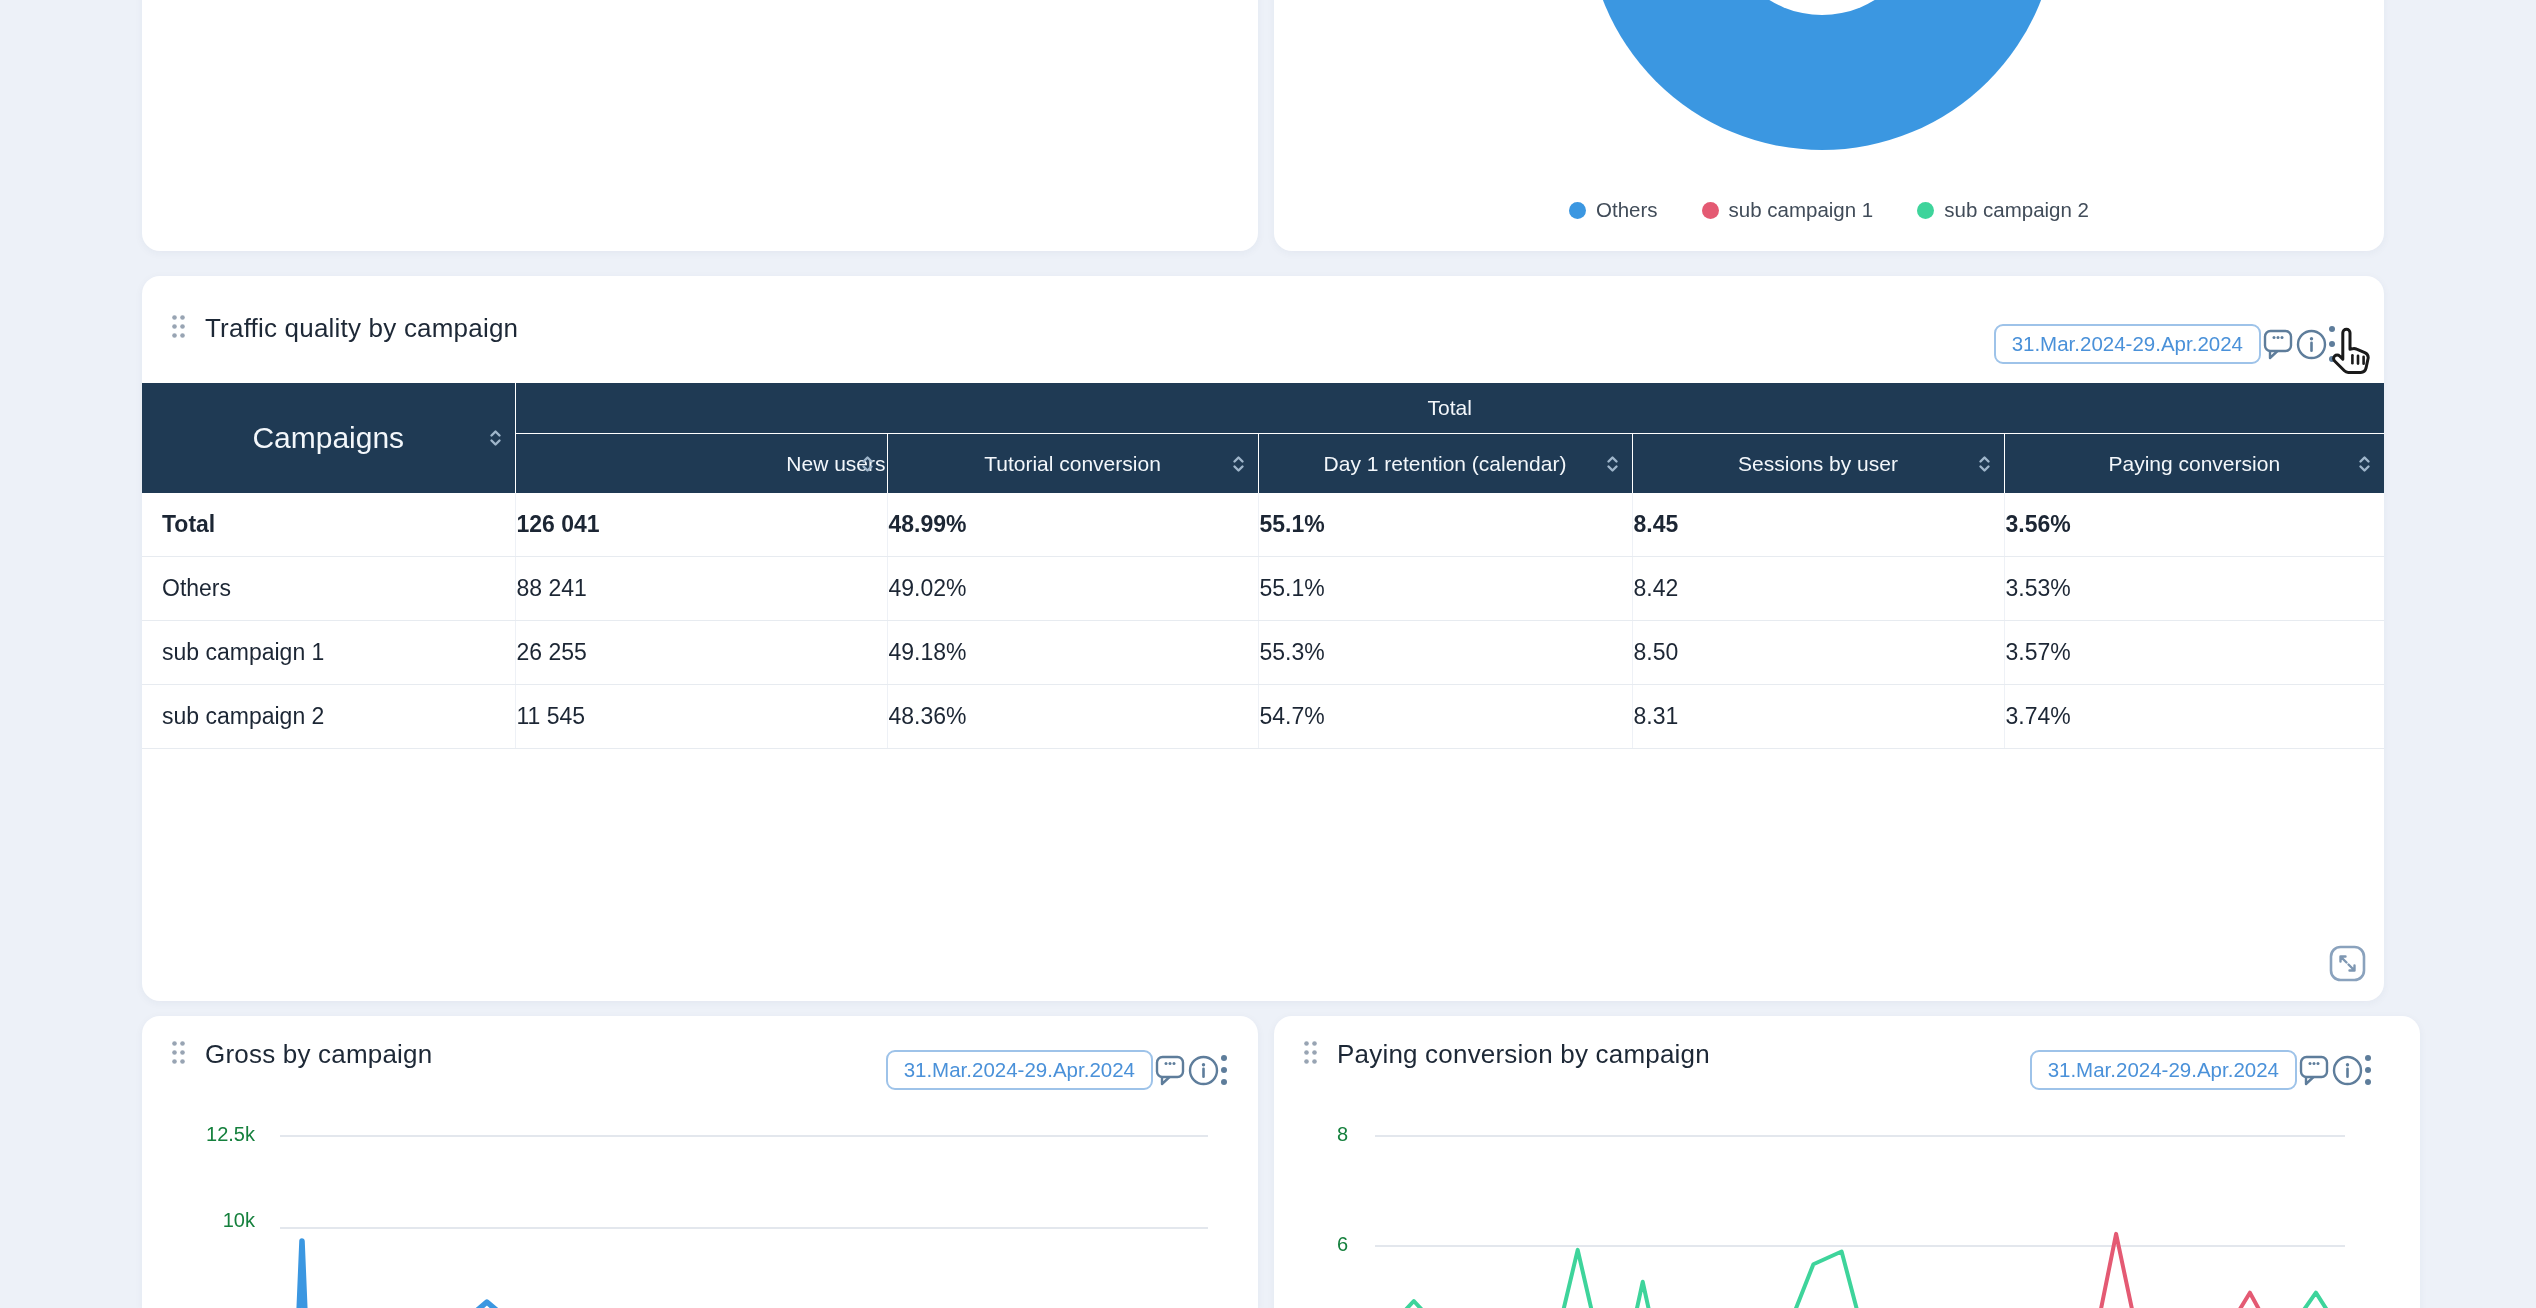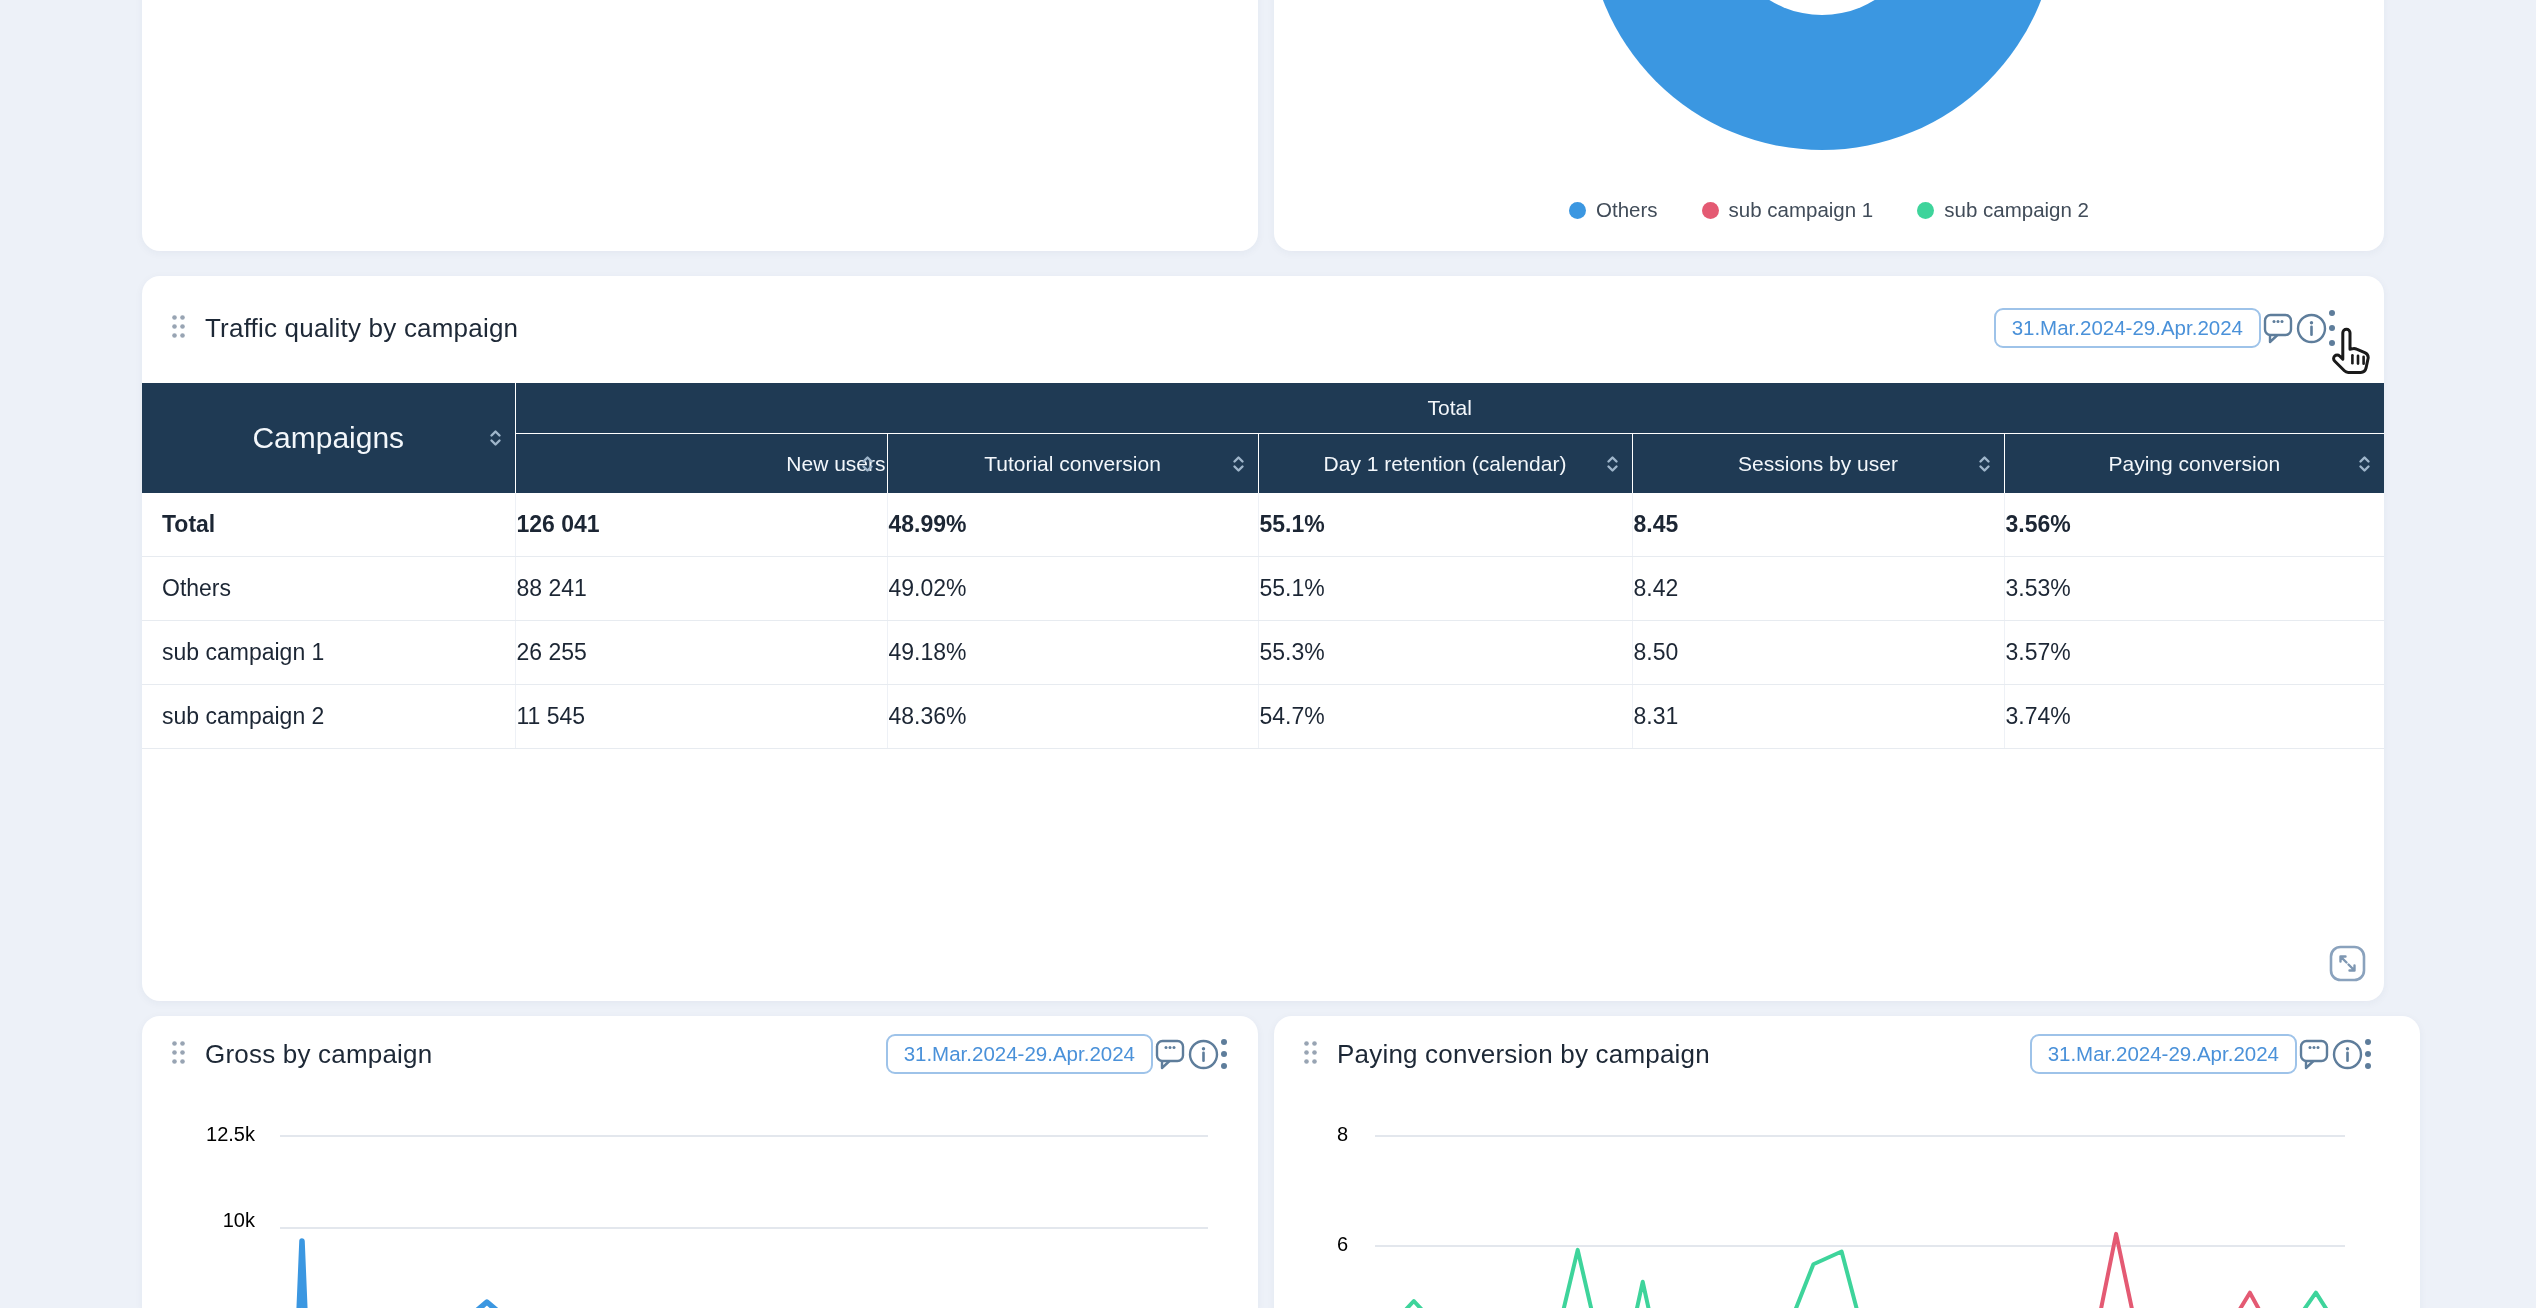--- a/index.html
+++ b/index.html
@@ -4,42 +4,42 @@
 <style>
   html,body{margin:0;padding:0;}
   body{background:#edf1f8;font-family:"Liberation Sans", sans-serif;}
   .canvas{position:relative;width:2536px;height:1308px;overflow:hidden;background:#edf1f8;}
   .card{position:absolute;background:#ffffff;border-radius:18px;box-shadow:0 2px 8px rgba(40,60,90,.05);overflow:hidden;}
 
   
   .card-head{position:absolute;left:0;top:0;right:0;display:flex;align-items:center;}
   .drag-handle{flex:0 0 auto;margin-left:28px;cursor:grab;}
   .card-title{margin-left:18px;font-size:26px;font-weight:500;color:#1d2836;letter-spacing:.2px;}
-  .head-cluster{position:absolute;top:0;height:100%;display:flex;align-items:center;}
+  .head-cluster{position:absolute;top:16px;height:100%;display:flex;align-items:center;}
   .date-badge{display:flex;align-items:center;height:40px;padding:0 16px;border:2px solid #9ec3e9;border-radius:9px;
               color:#4a91d9;font-size:20.5px;font-weight:500;background:#fff;cursor:pointer;white-space:nowrap;}
   .icon-btn{background:none;border:none;padding:0;margin:0;cursor:pointer;display:flex;align-items:center;}
 
   
   .tq-table{border-collapse:collapse;table-layout:fixed;width:2242px;position:absolute;left:0;top:107px;}
   .tq-table th{position:relative;font-weight:500;font-size:21px;color:#f3f7fb;background:#1f3a54;}
   .tq-table tr.group-row th.group-total{height:48px;border-bottom:1px dashed rgba(255,255,255,.25);}
   .tq-table th.campaigns-th{border-right:1px solid rgba(255,255,255,.14);font-size:30px;}
   .tq-table tr.cols-row th{height:57px;border-left:1px solid rgba(255,255,255,.07);}
   .tq-table tr.cols-row th:first-child{border-left:none;text-align:right;}
   .tq-table tbody td{height:61px;border-bottom:1px solid #e7ebf0;font-size:23px;color:#1c2634;background:#fff;}
   .tq-table td.val{text-align:left;padding-right:20px;border-left:1px solid #eef1f6;}
   .tq-table td.name{text-align:left;padding-left:20px;}
   .tq-table tr.total-row td{font-weight:700;}
   .sort{position:absolute;right:13px;top:50%;transform:translateY(-50%);cursor:pointer;}
   .sort path{fill:none;stroke:#9fb6cb;stroke-width:2.4;stroke-linecap:round;stroke-linejoin:round;}
 
   
   .gridline{position:absolute;height:2px;background:#e3e7ed;}
-  .tick-label{position:absolute;font-size:20px;color:#000000;text-align:right;}
+  .tick-label{position:absolute;font-size:20px;color:#15803d;text-align:right;}
   .plot{position:absolute;overflow:hidden;}
 
   
   .donut-ring{position:absolute;border-radius:50%;}
   .donut-hole{position:absolute;border-radius:50%;background:#ffffff;}
   .legend{position:absolute;left:0;right:0;display:flex;justify-content:center;gap:44px;align-items:center;}
   .legend-item{display:flex;align-items:center;gap:10px;cursor:pointer;}
   .legend-dot{width:17px;height:17px;border-radius:50%;}
   .legend-label{font-size:20.5px;color:#414c59;}
 

